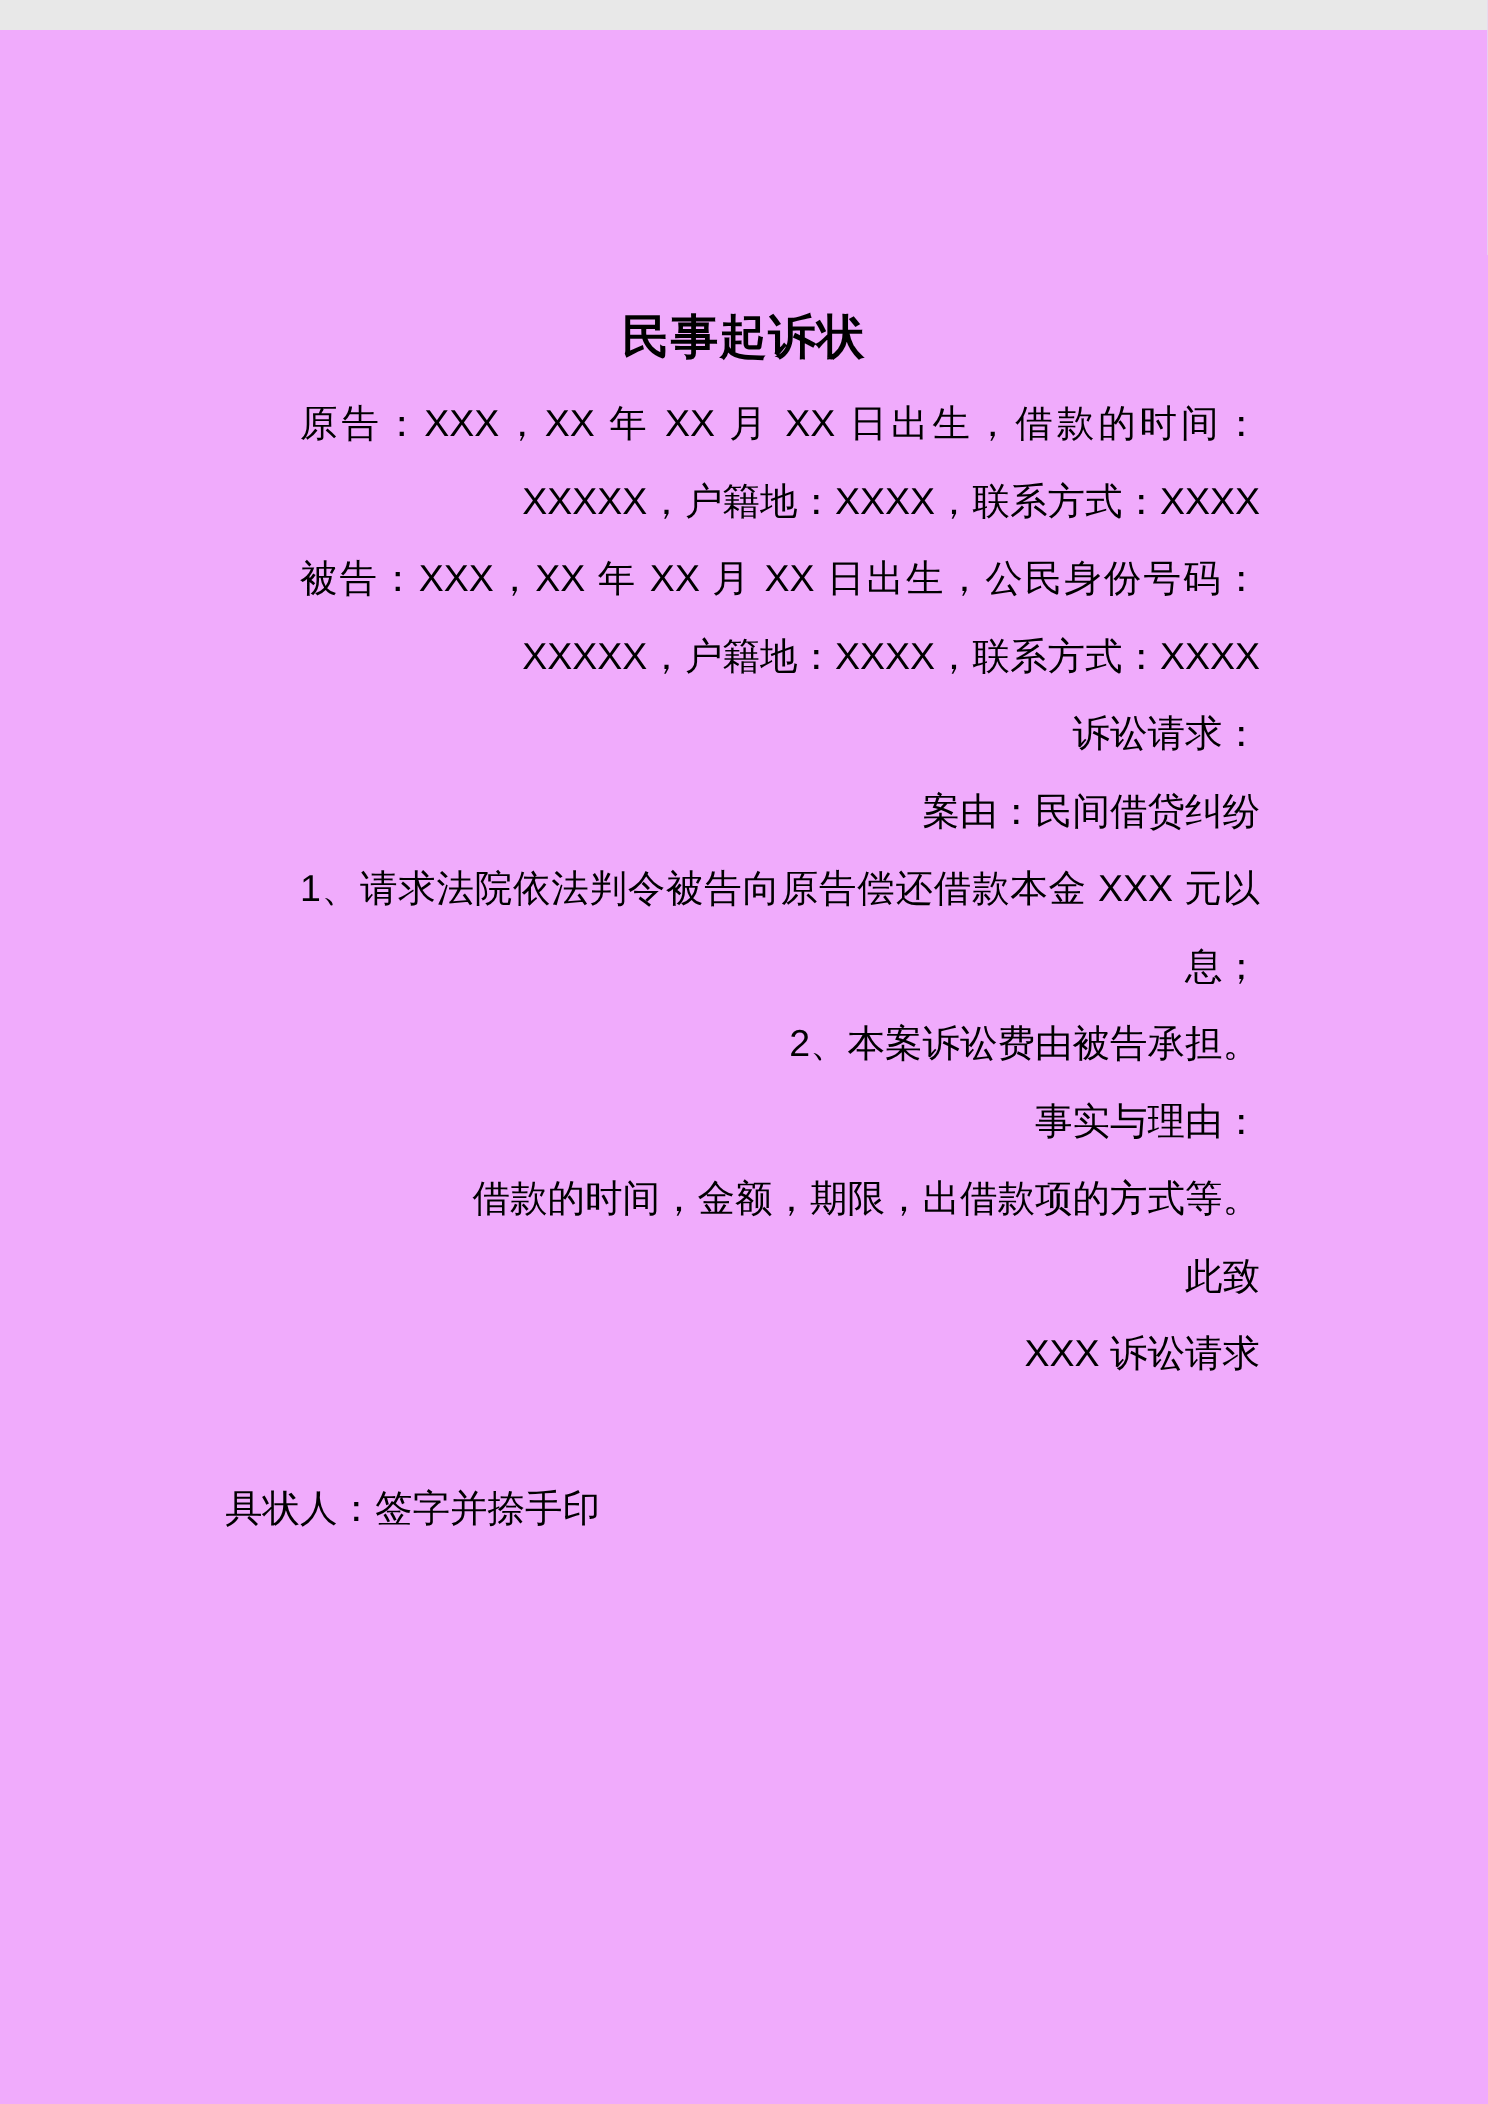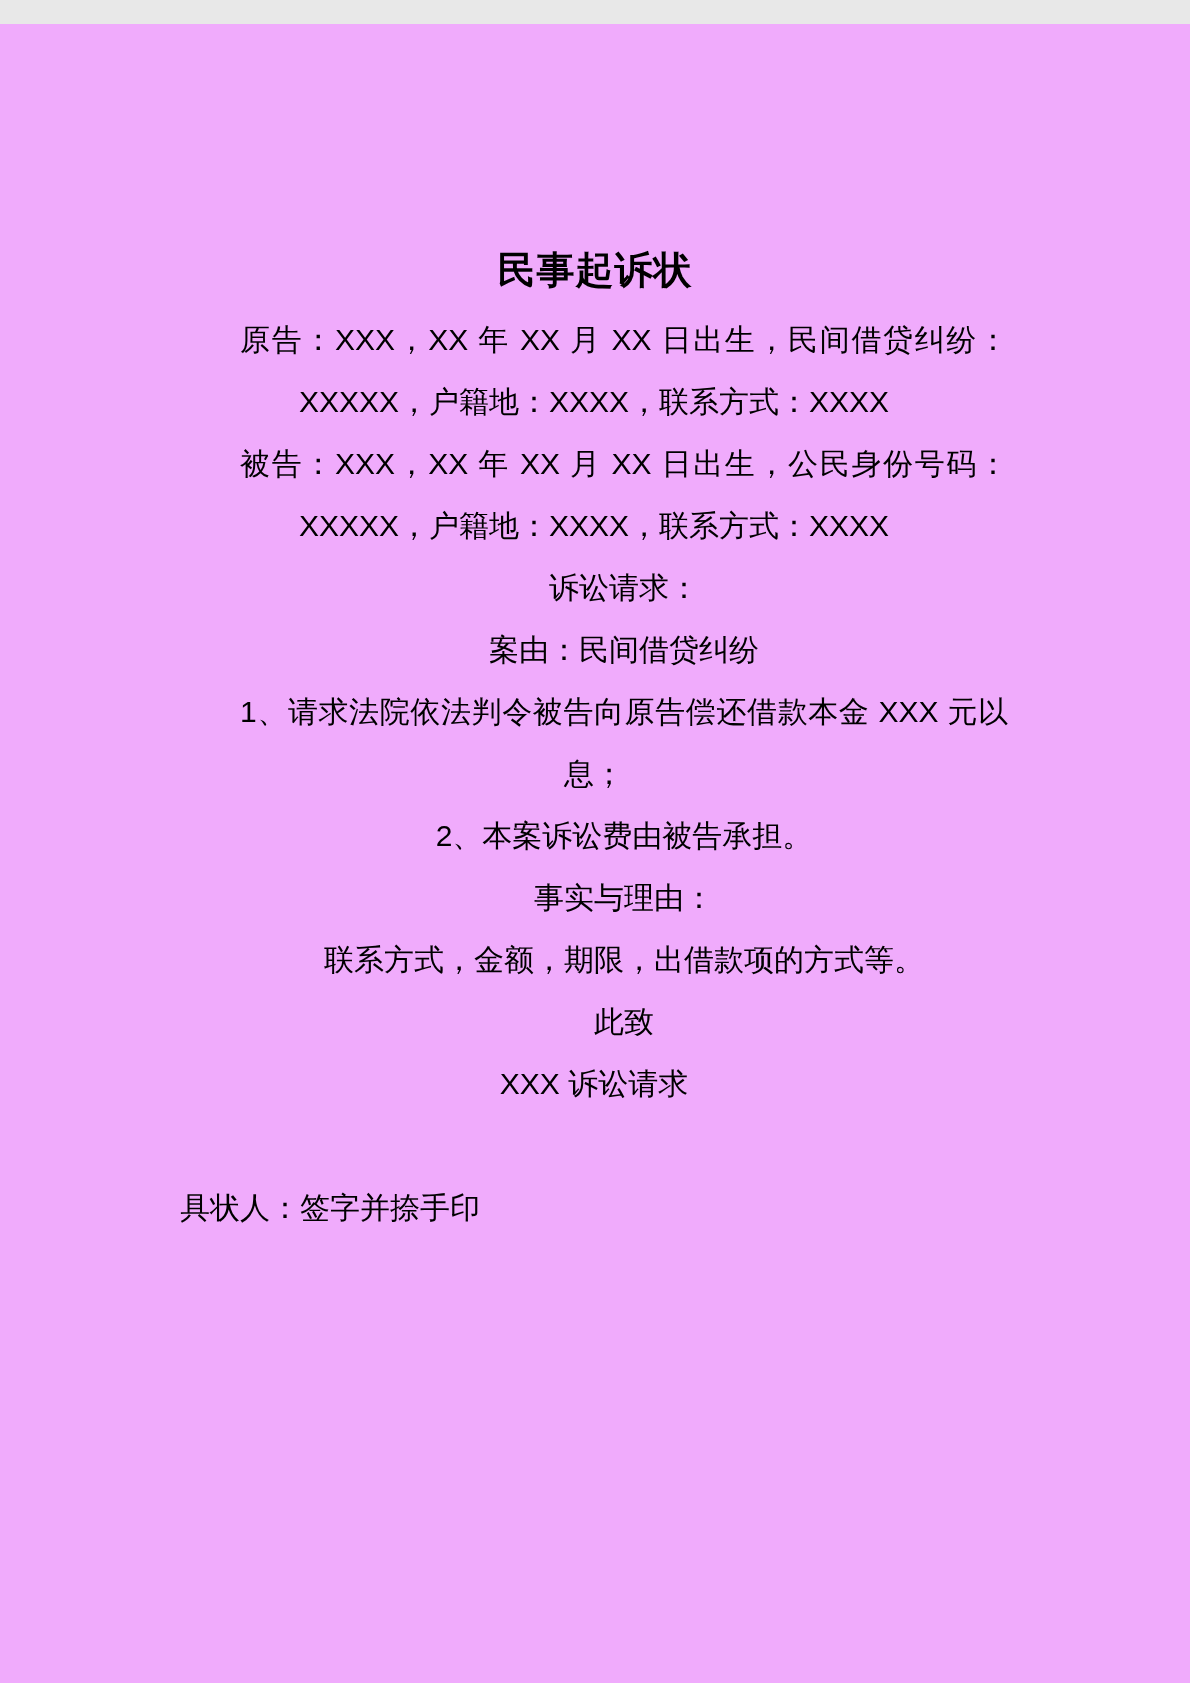--- a/index.html
+++ b/index.html
@@ -27,21 +27,21 @@
     letter-spacing: 1px;
   }
   .doc-body {
     margin: 14px 182px 0 180px; 
     font-size: 30px;
     line-height: 62px;
   }
   .line {
     height: 62px;
     overflow: hidden;
-    text-align: center;
+    text-align: right;
     white-space: pre-wrap;
   }
   
   .line.indent {
     text-indent: 2em;
   }
   .line.stretch {
     text-align: justify;
     text-align-last: justify;
     text-justify: inter-character;
@@ -60,41 +60,41 @@
 </style>
 </head>
 <body>
 
 <div class="page" style="background: #f0abfc; color: rgb(0, 0, 0); margin-top: 24px;">
 
   <h1 class="doc-title">民事起诉状</h1>
 
   <div class="doc-body">
 
-    <div class="line indent stretch">原告：XXX，XX 年 XX 月 XX 日出生，民间借贷纠纷：</div>
+    <div class="line indent stretch">原告：XXX，XX 年 XX 月 XX 日出生，借款的时间：</div>
 
     <div class="line">XXXXX，户籍地：XXXX，联系方式：XXXX</div>
 
     <div class="line indent stretch">被告：XXX，XX 年 XX 月 XX 日出生，公民身份号码：</div>
 
     <div class="line">XXXXX，户籍地：XXXX，联系方式：XXXX</div>
 
     <div class="line indent">诉讼请求：</div>
 
     <div class="line indent">案由：民间借贷纠纷</div>
 
     <div class="line indent stretch">1、请求法院依法判令被告向原告偿还借款本金 XXX 元以及利</div>
 
     <div class="line">息；</div>
 
     <div class="line indent">2、本案诉讼费由被告承担。</div>
 
     <div class="line indent">事实与理由：</div>
 
-    <div class="line indent">联系方式，金额，期限，出借款项的方式等。</div>
+    <div class="line indent">借款的时间，金额，期限，出借款项的方式等。</div>
 
     <div class="line indent">此致</div>
 
     <div class="line">XXX 诉讼请求</div>
 
     <div class="line blank"></div>
 
     <div class="line sign">具状人：签字并捺手印</div>
 
 

